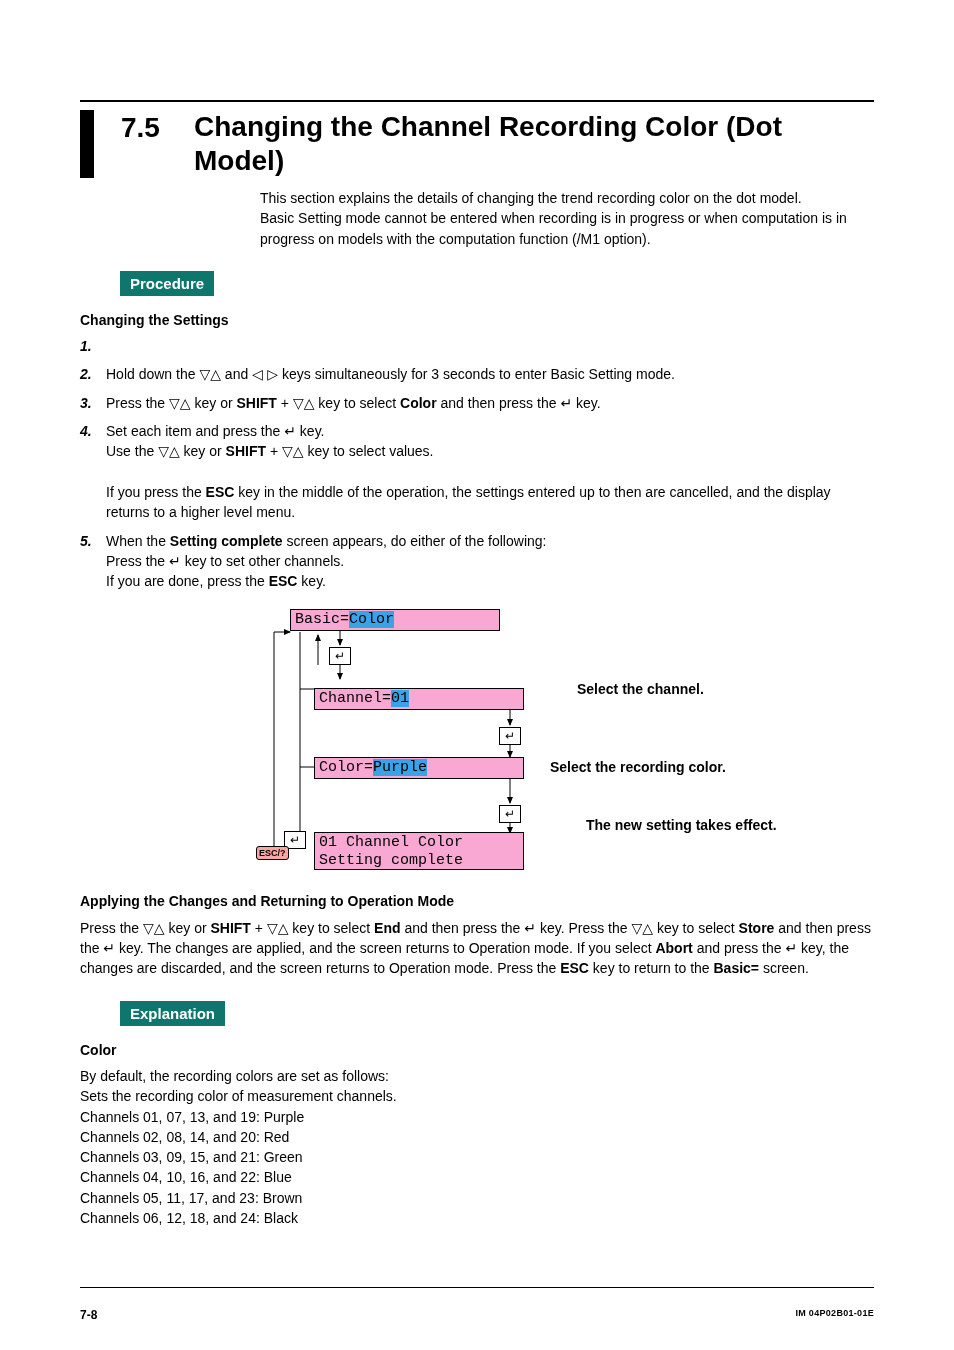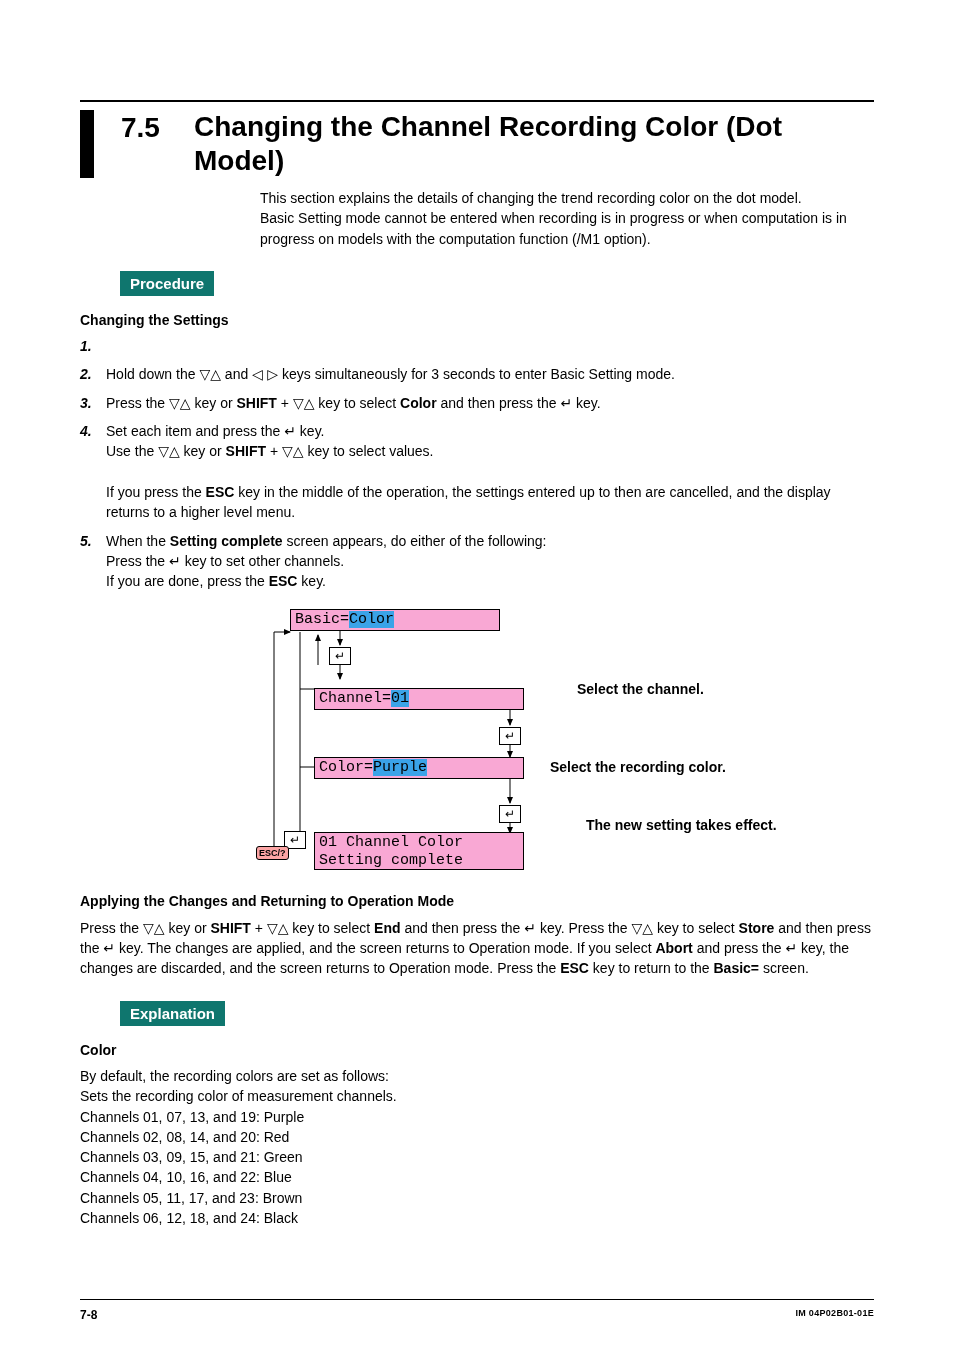--- a/index.html
+++ b/index.html
@@ -81,21 +81,21 @@
     position:absolute; border:1.2px solid #000; border-radius:3px;
     font-size:9px; font-weight:bold; padding:0 2px; background:#fca5a5;
     line-height:12px;
   }
 
   .para { margin-top:6px; }
   .footer {
     position:absolute; bottom:28px; left:80px; right:80px;
     border-top:1px solid #000;
     display:flex; justify-content:space-between;
-    padding-top:8px;
+    padding-top:20px;
     font-size:12px;
   }
   .footer .pn { font-weight:bold; }
   .footer .doc { font-size:9px; font-weight:bold; letter-spacing:.3px; }
 </style>
 </head>
 <body>
 
 <div class="header-rule"></div>
 

